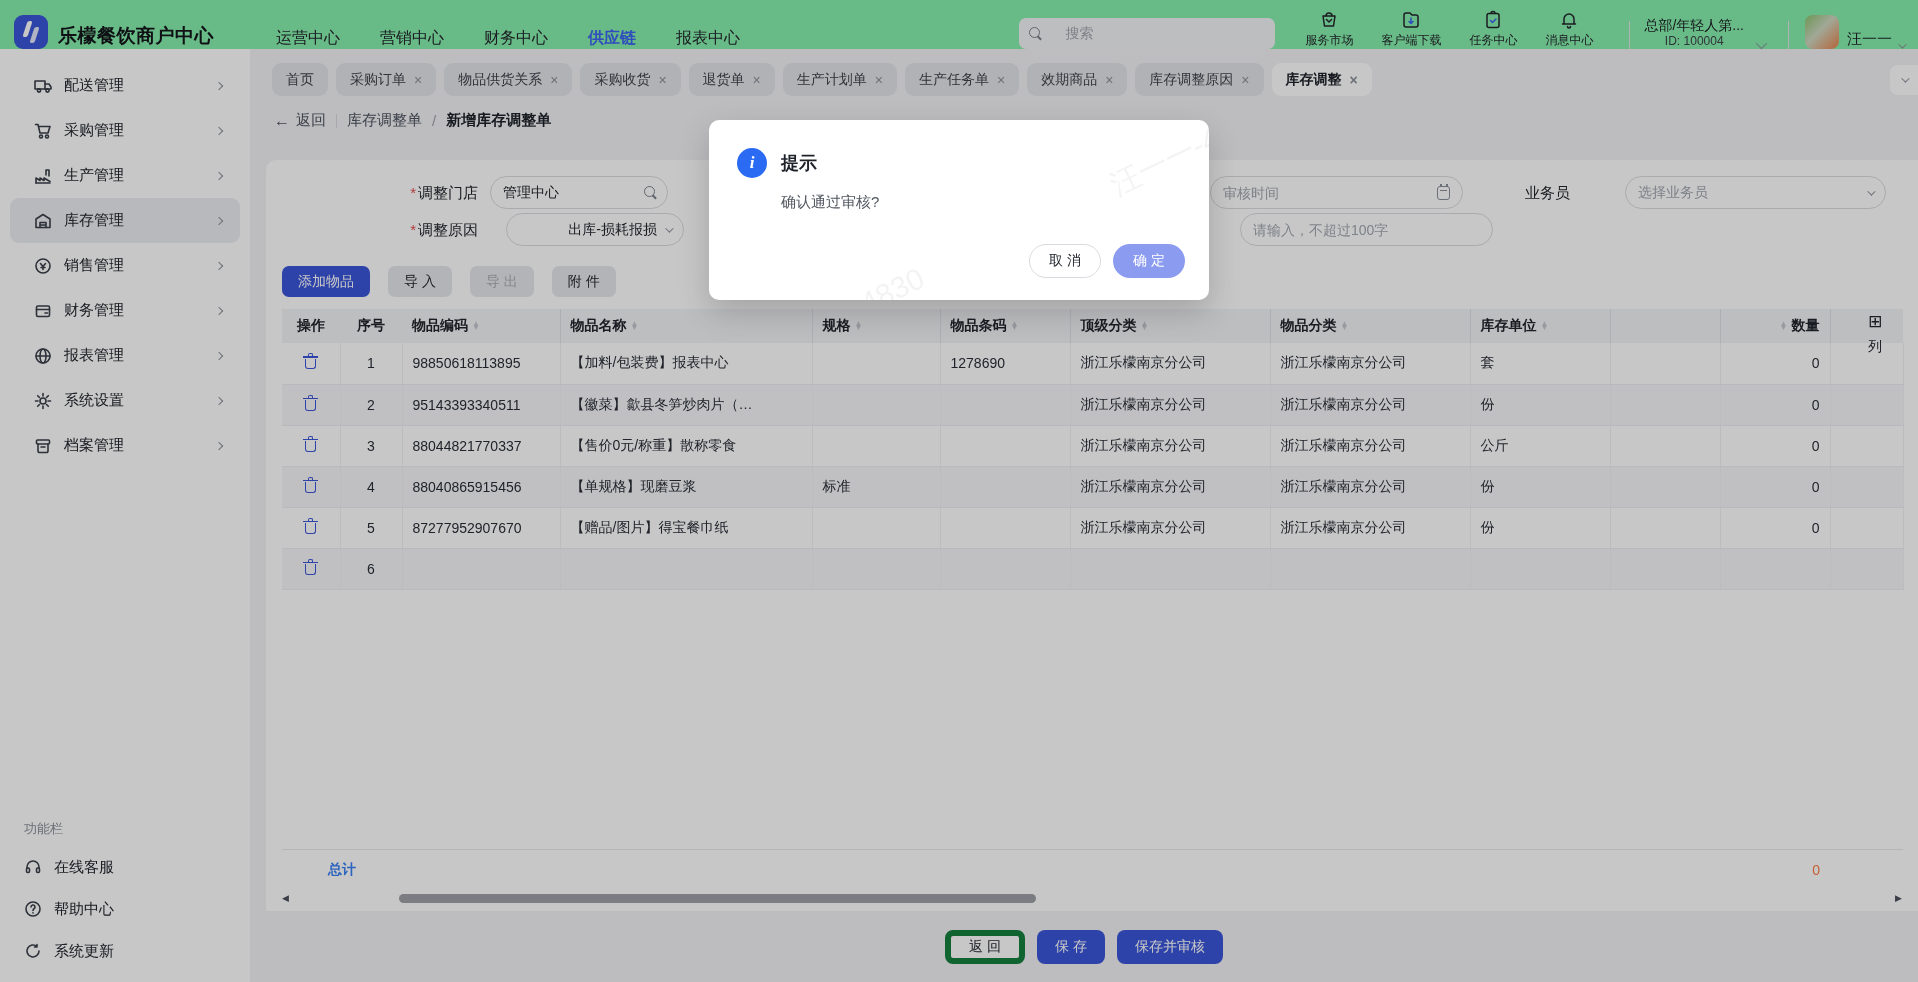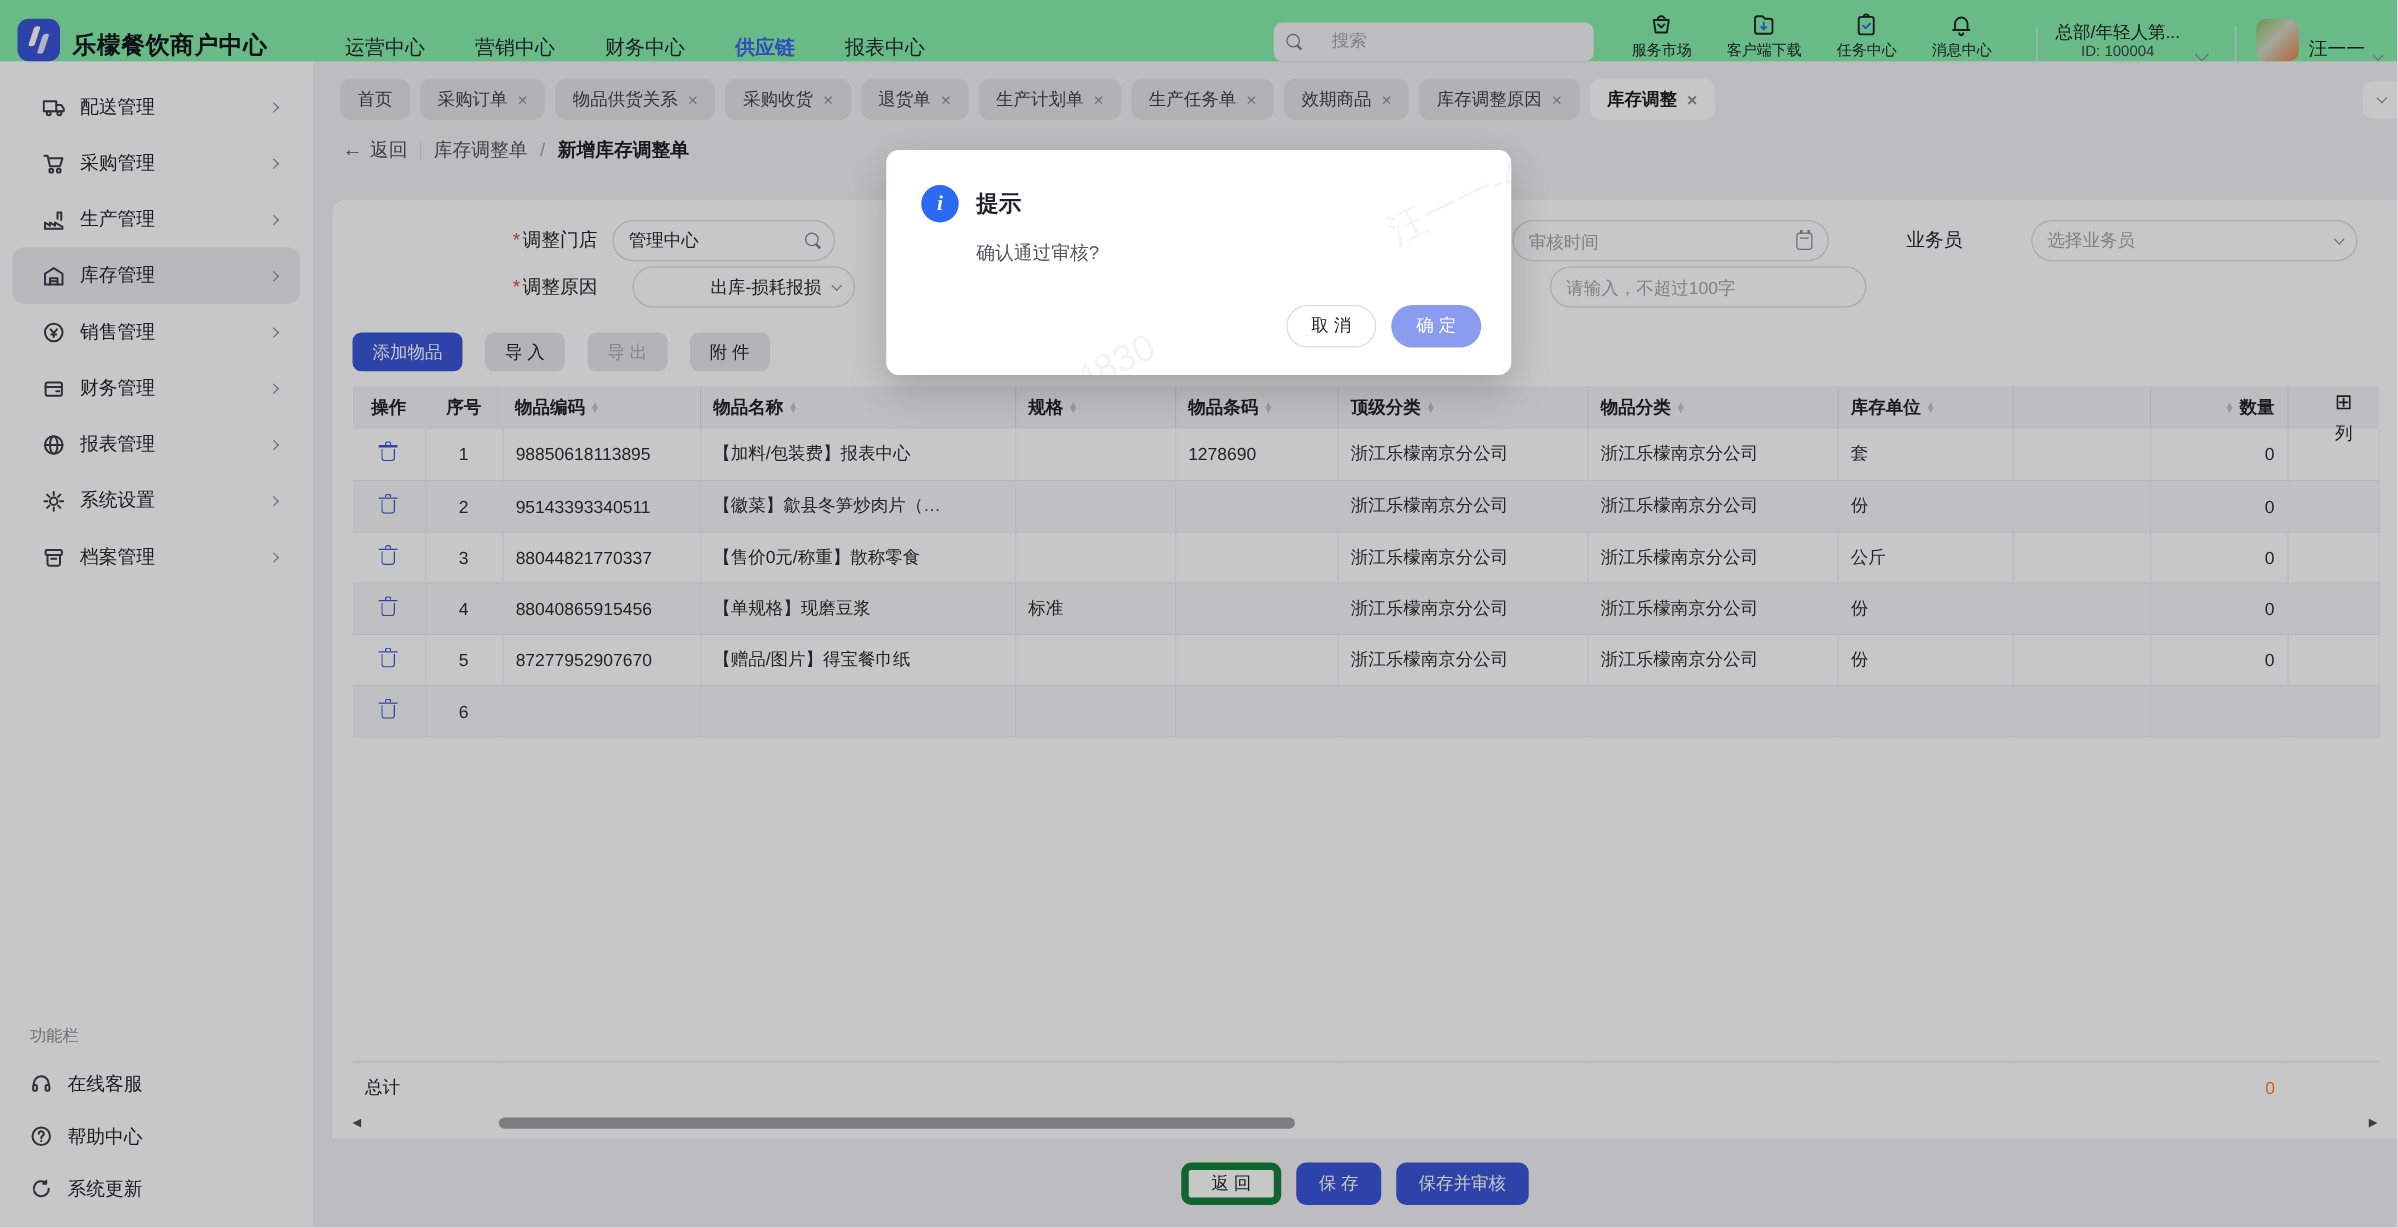--- a/index.html
+++ b/index.html
@@ -110,21 +110,21 @@
   .trash i { position:absolute; left:5px; top:-1px; width:5px; height:3px; border:1.7px solid #3C57D9; border-bottom:none; border-radius:2px 2px 0 0;}
   .col-tool { position:absolute; top:4px; right:10px; width:34px; text-align:center; cursor:pointer;}
   .col-tool .g { font-size:17px; color:#23262d; line-height:1;}
   .col-tool .t { font-size:14px; color:#23262d; margin-top:8px;}
 
   .spacer { flex:1 1 auto;}
 
   
   table.grid.total { border-top:1px solid #E6E8EC;}
   table.grid.total td { border:none; height:42px; background:#fff; font-size:14px;}
-  table.grid.total td.lbl { font-weight:400; color:#0f172a; padding:0 10px;}
+  table.grid.total td.lbl { font-weight:700; color:#3b82f6; padding:0 10px;text-align:center;}
   table.grid.total td.qty { color:#FF7A45; text-align:right; padding:0 10px;}
 
   
   .hscroll { height:14px; display:flex; align-items:center; gap:6px; margin:0 0 6px; flex:0 0 auto;}
   .sArrow { font-size:9px; color:#4c505a; line-height:1; cursor:pointer;}
   .track { flex:1; height:10px; position:relative;}
   .thumb { position:absolute; left:6.5%; width:40%; top:0.5px; height:9px; background:#9EA1A8; border-radius:5px; cursor:grab;}
 
   
   .card-footer { height:48px; display:flex; align-items:center; gap:10px; flex:0 0 auto; padding-bottom:6px;}

